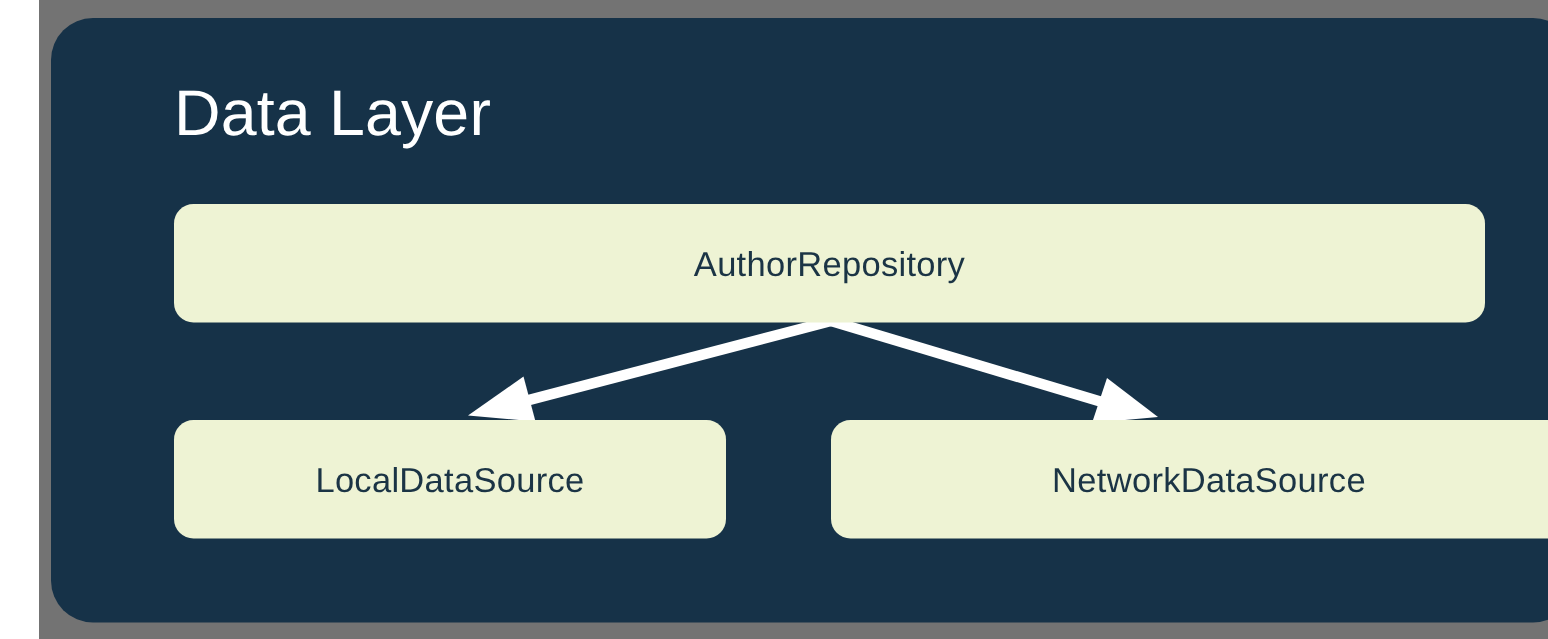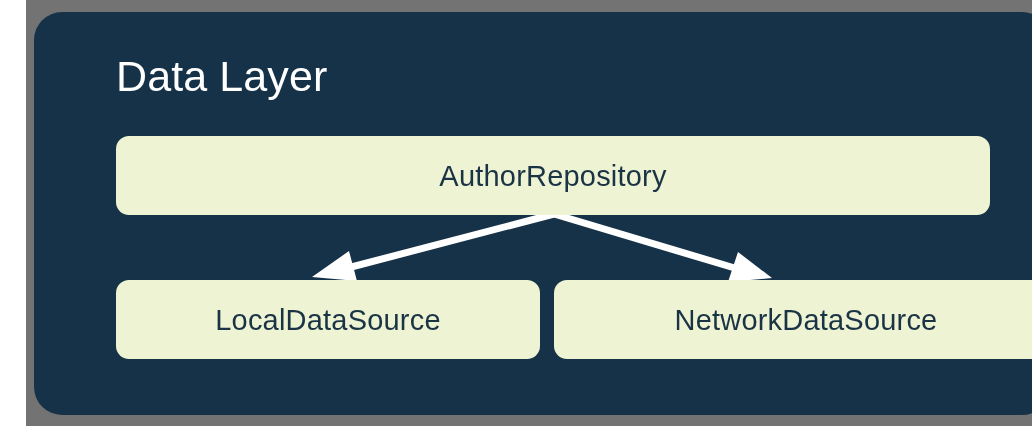--- a/index.html
+++ b/index.html
@@ -43,37 +43,37 @@
   .node-box {
     position: absolute;
     background: #eef3d4;
     border-radius: 13px;
     display: flex;
     align-items: center;
     justify-content: center;
     box-sizing: border-box;
   }
   .node-label {
-    font-size: 29px;
+    font-size: 23px;
     line-height: 34px;
     font-weight: 400;
     color: #1b3445;
     letter-spacing: 0.2px;
     white-space: nowrap;
   }
   #node-repository {
     left: 90px;
     top: 136px;
     width: 874px;
     height: 79px;
   }
   #node-local {
     left: 90px;
     top: 280px;
-    width: 424px;
+    width: 368px;
     height: 79px;
   }
   #node-network {
     left: 528px;
     top: 280px;
     width: 504px;
     height: 79px;
   }
   #edge-svg {
     position: absolute;

